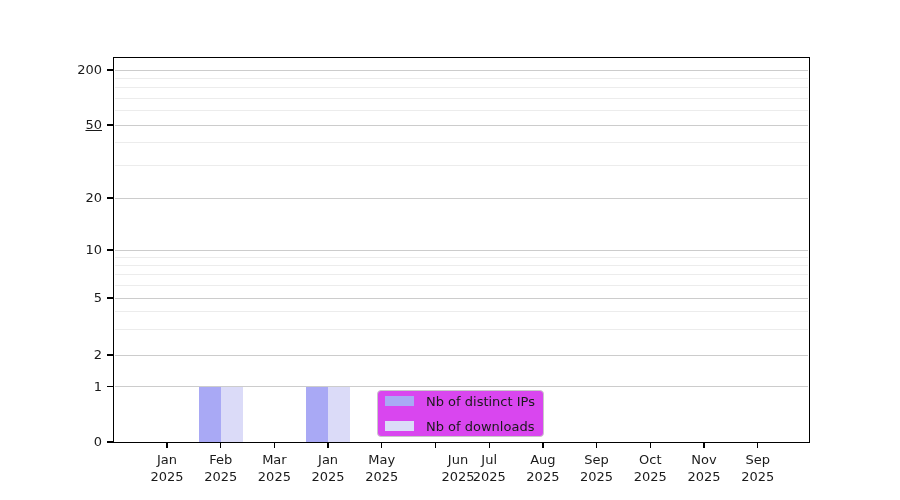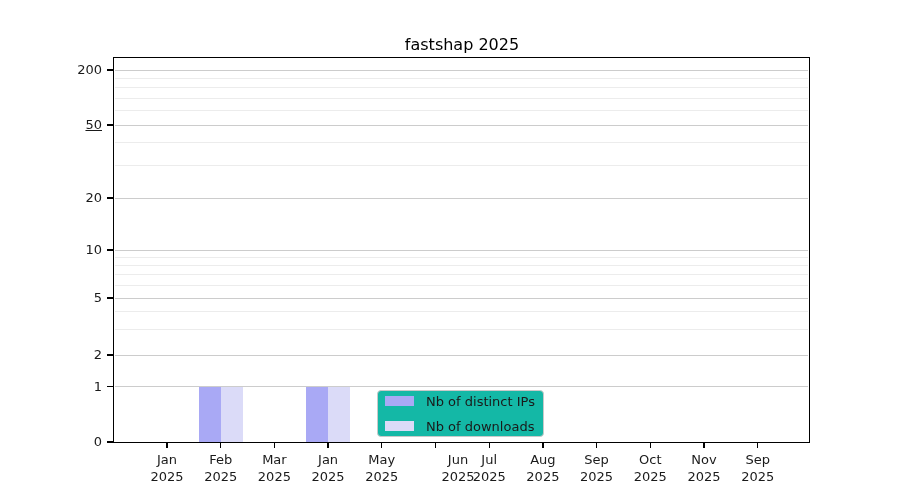--- a/index.html
+++ b/index.html
@@ -66,21 +66,21 @@
     top:452px;width:64px;
     text-align:center;
     font-size:13px;
     line-height:16.5px;
     white-space:pre-line;
   }
   .legend{
     position:absolute;
     left:377px;top:390px;
     width:167px;height:47px;
-    background:#14b8a6;
+    background:#d946ef;
     border:1px solid #c9c9c9;
     border-radius:4px;
     z-index:8;
     box-sizing:border-box;
     display:flex;flex-direction:column;justify-content:center;
     gap:10px;
     padding:4px 8px 4px 7px;
   }
   .legend-row{
     display:flex;align-items:center;
@@ -94,21 +94,20 @@
   .legend-label{
     font-size:13px;
     color:#1a1a1a;
     white-space:nowrap;
   }
 </style>
 </head>
 <body>
 
 <div id="figure">
-  <div class="title">fastshap 2025</div>
   <div class="plot-bg"></div>
   <div id="layers">
       <div class="gridline minor" style="top: 329.277px;"></div>
       <div class="gridline minor" style="top: 311.381px;"></div>
       <div class="gridline minor" style="top: 284.874px;"></div>
       <div class="gridline minor" style="top: 274.2px;"></div>
       <div class="gridline minor" style="top: 264.953px;"></div>
       <div class="gridline minor" style="top: 256.796px;"></div>
       <div class="gridline minor" style="top: 165.197px;"></div>
       <div class="gridline minor" style="top: 142.278px;"></div>

